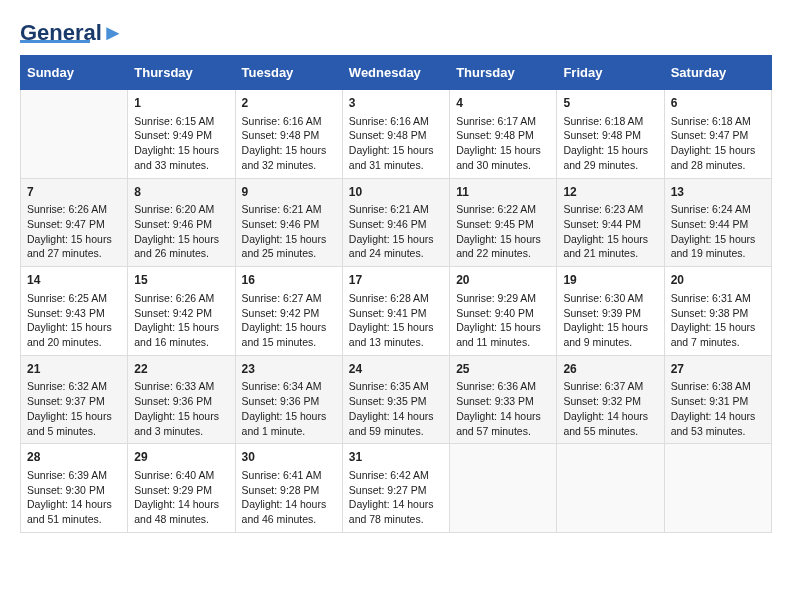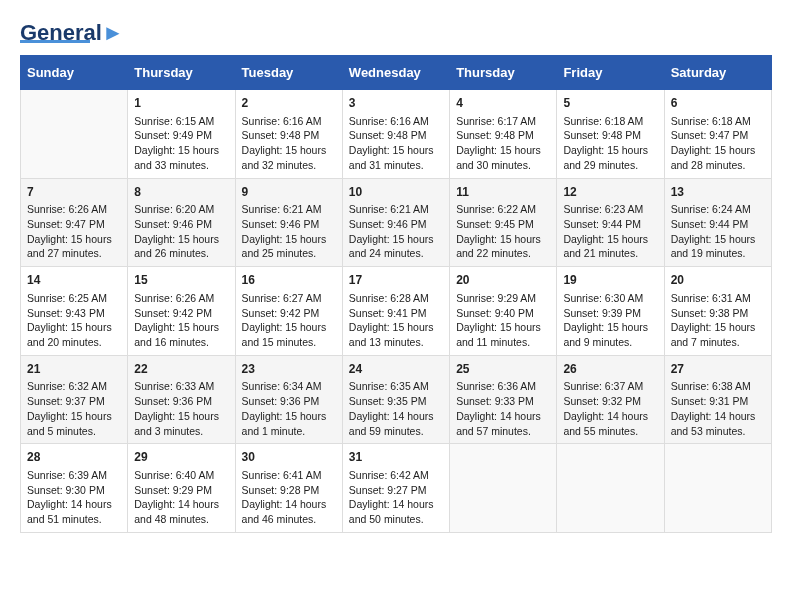--- a/index.html
+++ b/index.html
@@ -326,20 +326,20 @@
           <div class="day-info">Sunrise: 6:41 AM</div>
           <div class="day-info">Sunset: 9:28 PM</div>
           <div class="day-info">Daylight: 14 hours</div>
           <div class="day-info">and 46 minutes.</div>
         </td>
         <td>
           <span class="day-num">31</span>
           <div class="day-info">Sunrise: 6:42 AM</div>
           <div class="day-info">Sunset: 9:27 PM</div>
           <div class="day-info">Daylight: 14 hours</div>
-          <div class="day-info">and 50 minutes.</div>
+          <div class="day-info">and 78 minutes.</div>
         </td>
         <td class="empty-cell"></td>
         <td class="empty-cell"></td>
         <td class="empty-cell"></td>
       </tr>
     </tbody>
 </table>
 
 </body></html>

